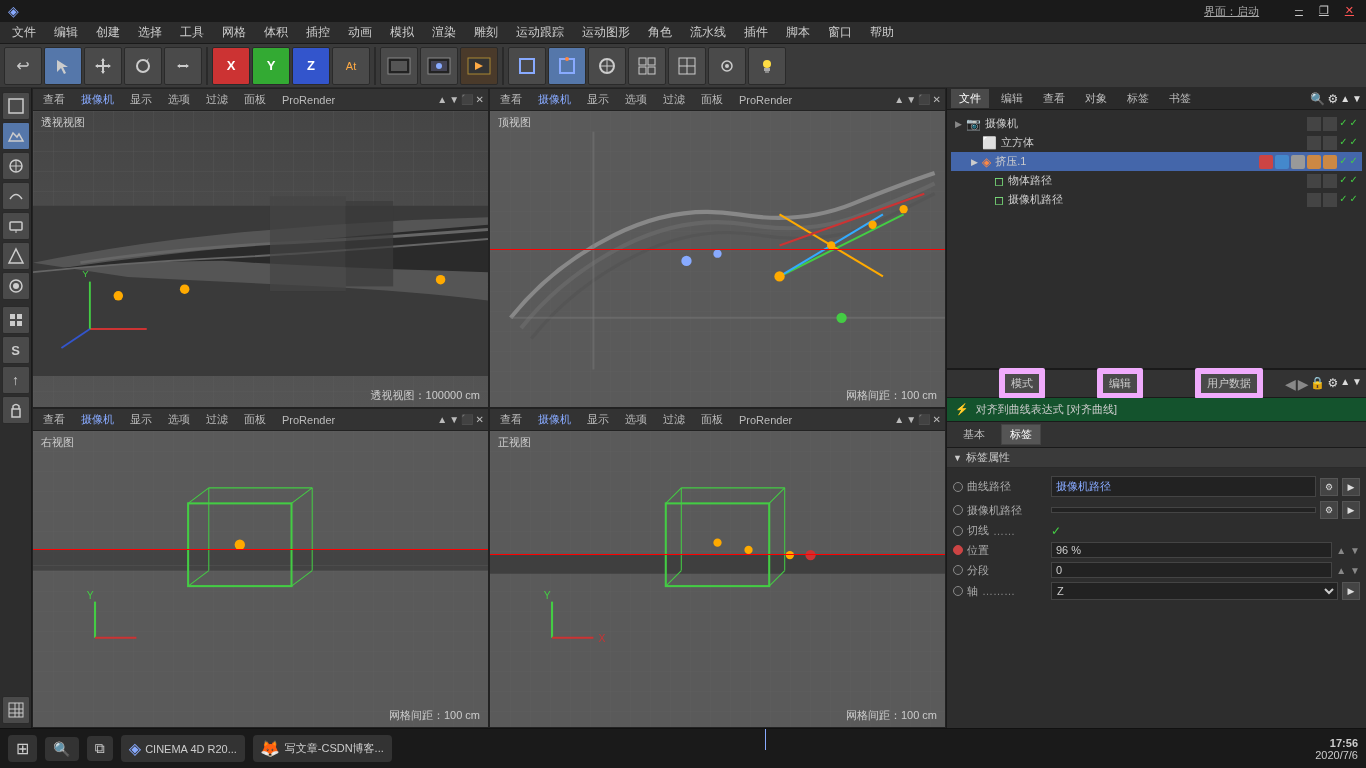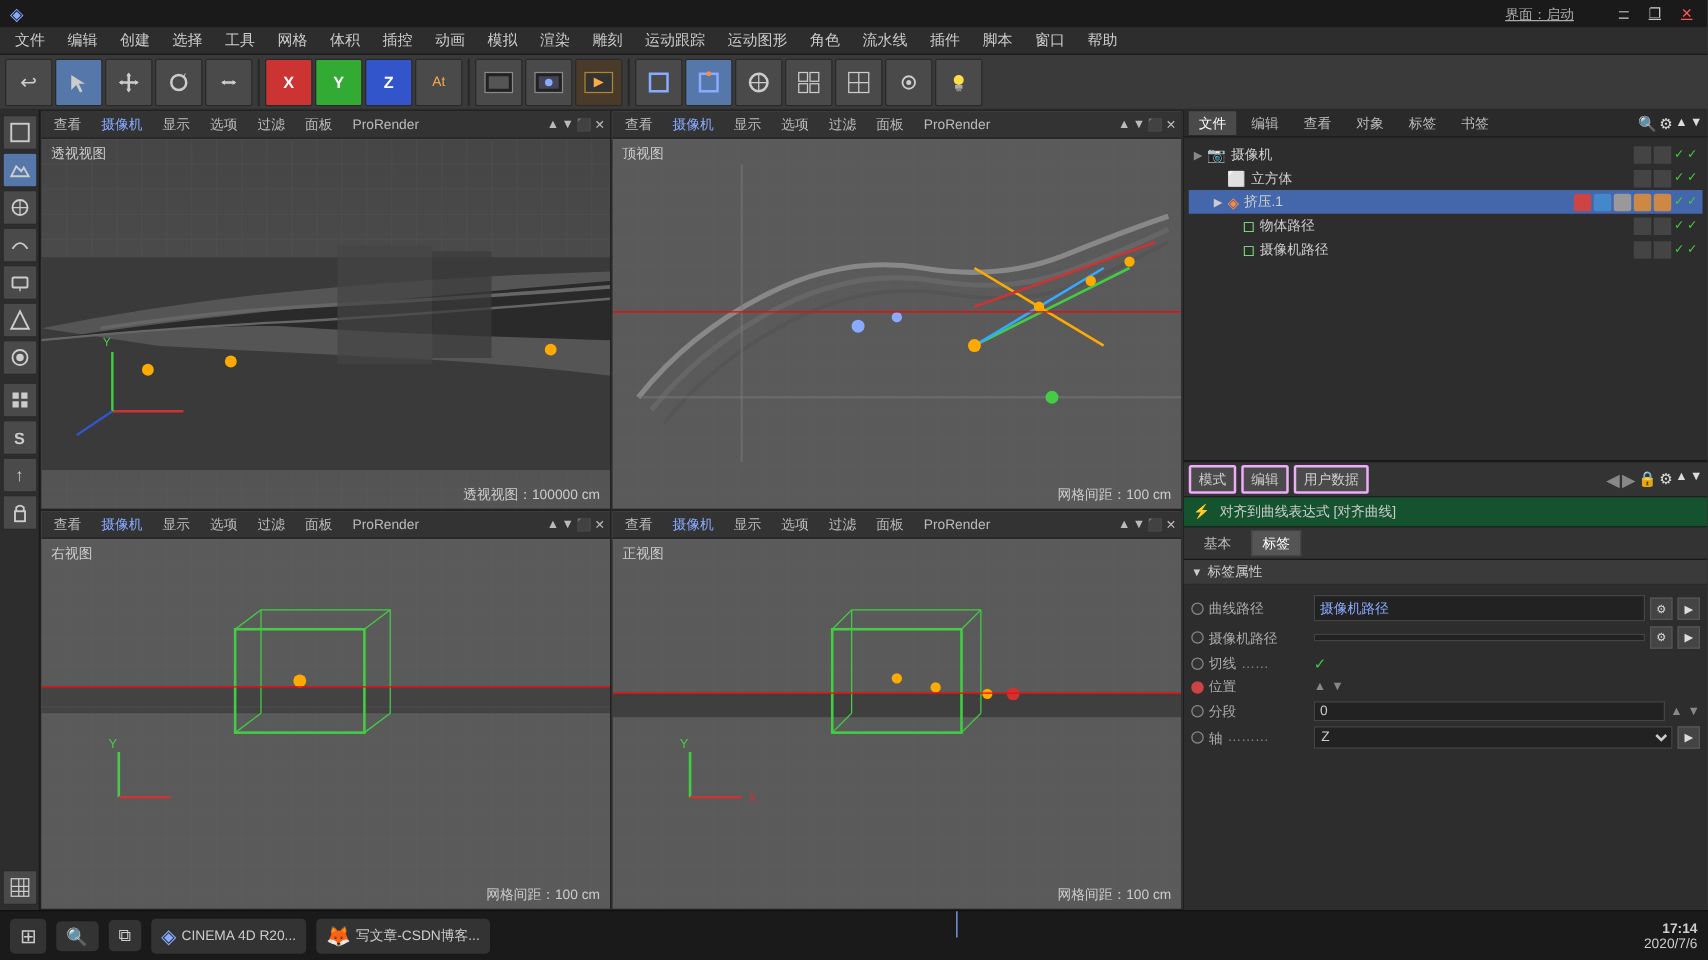--- a/index.html
+++ b/index.html
@@ -41,21 +41,21 @@
     .panel-tab { padding: 2px 8px; cursor: pointer; font-size: 11px; color: #bbb; }
     .panel-tab.active { color: #fff; background: #4a4a4a; }
     #object-tree { padding: 4px; overflow-y: auto; height: calc(280px - 22px); }
     .tree-item { display: flex; align-items: center; padding: 2px 4px; cursor: pointer; font-size: 11px; color: #ccc; gap: 4px; }
     .tree-item.selected { background: #4466aa; }
     .tree-item-controls { margin-left: auto; display: flex; gap: 2px; }
     
     
     #right-panel-bottom { flex: 1; display: flex; flex-direction: column; }
     #attr-toolbar { height: 28px; background: #333; display: flex; align-items: center; padding: 0 4px; gap: 4px; border-bottom: 1px solid #1a1a1a; }
-    .attr-btn { padding: 2px 6px; cursor: pointer; font-size: 11px; color: #ccc; background: #4a4a4a; border: 2px solid #f0abfc; border-radius: 2px; }
+    .attr-btn { padding: 2px 6px; cursor: pointer; font-size: 11px; color: #ccc; background: #4a4a4a; border: 6px solid #f0abfc; border-radius: 2px; margin-left: 48px; }
     #attr-title { padding: 4px 8px; font-size: 11px; color: #ccc; background: #14532d; border-bottom: 1px solid #1a1a1a; }
     #attr-subtitle { padding: 2px 8px; font-size: 11px; color: #aaa; background: #333; border-bottom: 1px solid #1a1a1a; display: flex; align-items: center; gap: 8px; }
     .attr-tab { padding: 2px 8px; cursor: pointer; font-size: 11px; color: #bbb; }
     .attr-tab.active { color: #fff; background: #555; border: 1px solid #444; }
     #attr-properties { padding: 6px; overflow-y: auto; flex: 1; }
     .prop-row { display: flex; align-items: center; padding: 2px 0; gap: 4px; font-size: 11px; }
     .prop-label { color: #aaa; width: 80px; display: flex; align-items: center; gap: 4px; }
     .prop-radio { width: 10px; height: 10px; border-radius: 50%; border: 1px solid #888; background: #333; }
     .prop-radio.active { background: #cc4444; border-color: #cc4444; }
     .prop-value { flex: 1; background: #222; border: 1px solid #444; padding: 1px 4px; color: #ccc; font-size: 11px; }
@@ -639,20 +639,21 @@
 
         <div class="prop-row">
           <span class="prop-radio"></span>
           <span class="prop-label">切线<span style="color:#888;">……</span></span>
           <span style="color:#44cc44; font-size:12px;">✓</span>
         </div>
 
         <div class="prop-row">
           <span class="prop-radio active" style="background:#cc4444; border-color:#cc4444;"></span>
           <span class="prop-label">位置</span>
+          <input type="text" class="prop-value" value="96 %" style="width: 50px; background: rgb(34, 34, 34); border: 1px solid rgb(68, 68, 68); color: rgb(204, 204, 204); font-size: 11px; padding: 1px 4px;">
           <span style="cursor:pointer; font-size:10px; color:#888;">▲</span>
           <span style="cursor:pointer; font-size:10px; color:#888;">▼</span>
         </div>
 
         <div class="prop-row">
           <span class="prop-radio"></span>
           <span class="prop-label">分段</span>
           <input type="text" class="prop-value" value="0" style="width: 50px; background: rgb(34, 34, 34); border: 1px solid rgb(68, 68, 68); color: rgb(204, 204, 204); font-size: 11px; padding: 1px 4px;">
           <span style="cursor:pointer; font-size:10px; color:#888;">▲</span>
           <span style="cursor:pointer; font-size:10px; color:#888;">▼</span>
@@ -769,16 +770,16 @@
   </div>
   <div class="taskbar-item">
     <span style="color:#88aaff; font-size:16px;">◈</span>
     <span>CINEMA 4D R20...</span>
   </div>
   <div class="taskbar-item">
     <span style="font-size:16px;">🦊</span>
     <span>写文章-CSDN博客...</span>
   </div>
   <div id="taskbar-clock">
-    <div style="font-weight:bold;">17:14</div>
+    <div style="font-weight:bold;">17:56</div>
     <div>2020/7/6</div>
   </div>
 </div>
 
 </body></html>

